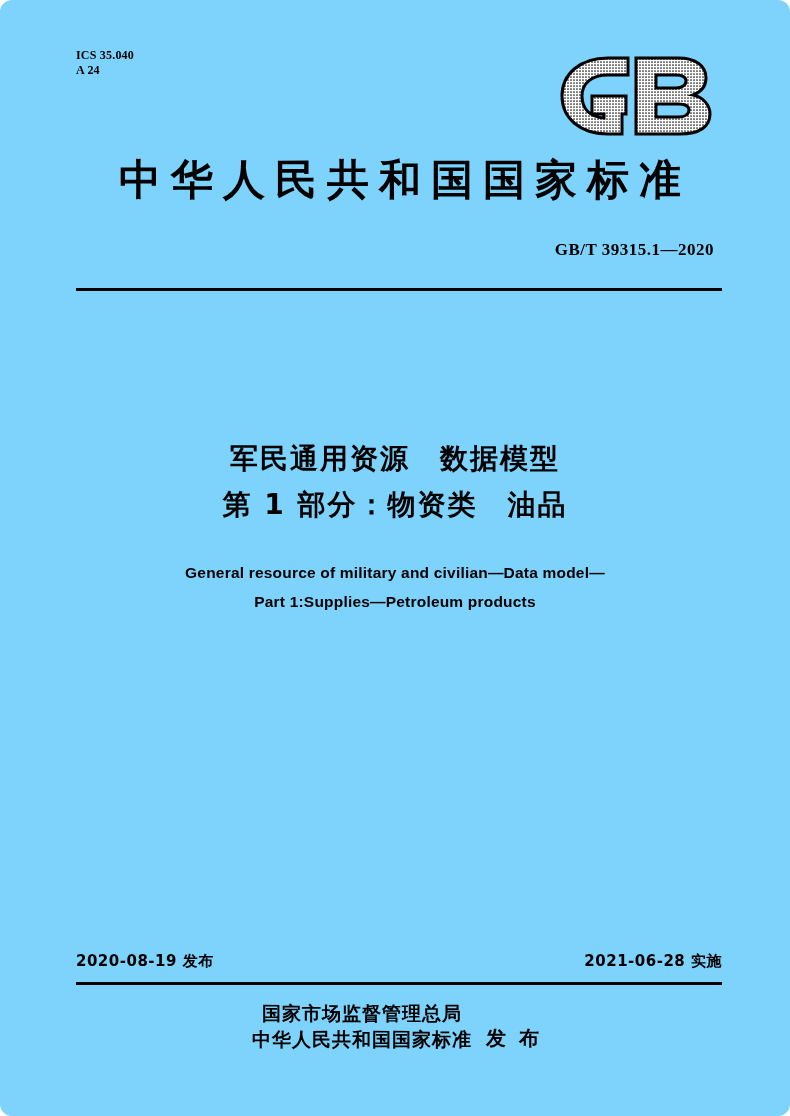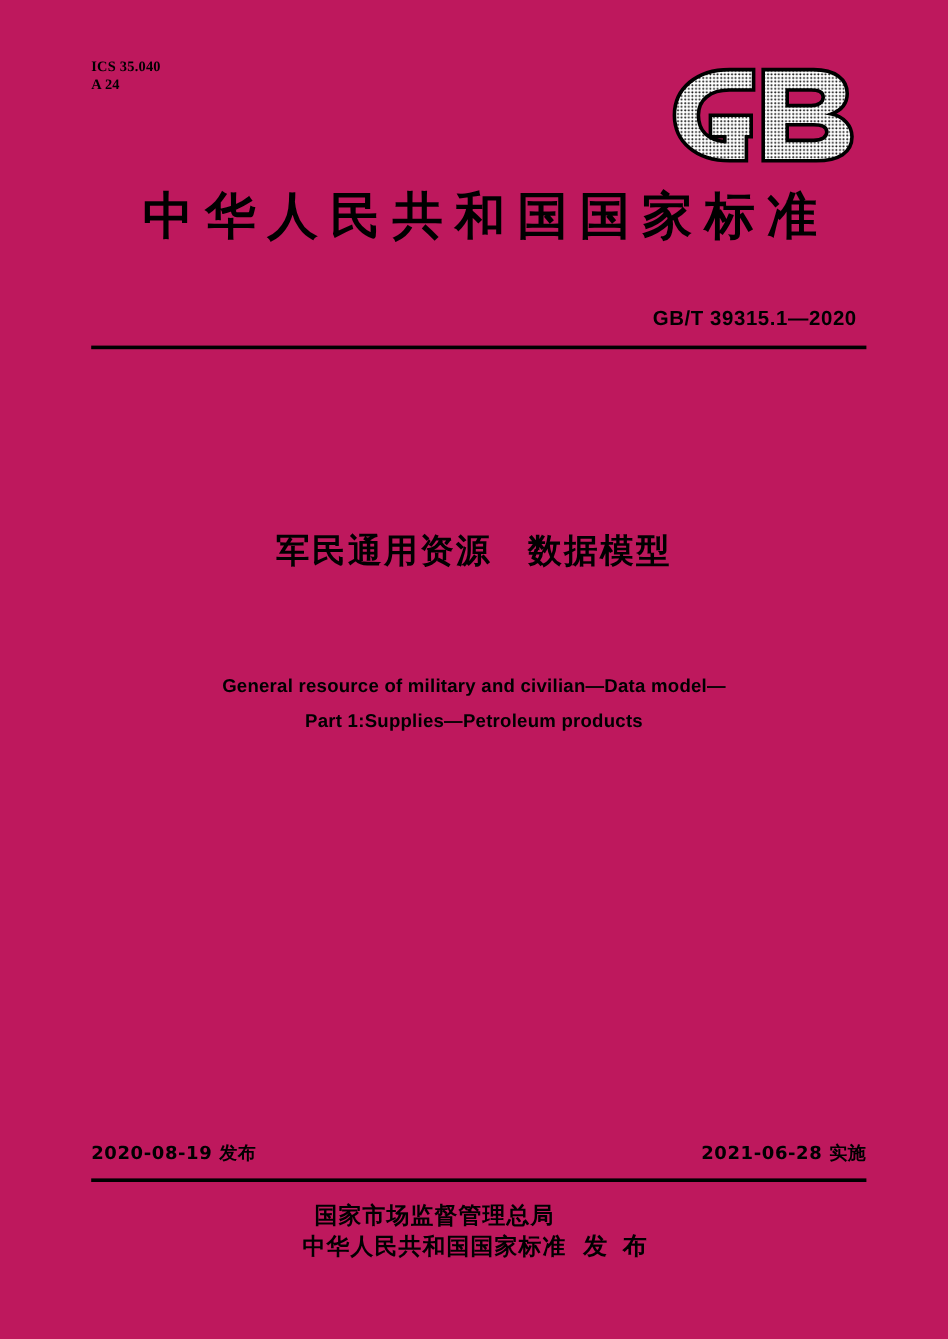--- a/index.html
+++ b/index.html
@@ -9,22 +9,23 @@
   }
   body {
     font-family: "Liberation Serif", serif;
     color: #000000;
   }
   .page {
     position: relative;
     width: 790px;
     height: 1116px;
     margin: 0 auto;
-    background: #be185d;
+    background: #7dd3fc;
     overflow: hidden;
+    border-radius: 12px;
   }
 
   
   .ics-block {
     position: absolute;
     left: 76px;
     top: 48px;
     font-family: "Liberation Serif", serif;
     font-weight: bold;
     font-size: 12px;
@@ -54,22 +55,22 @@
     font-size: 42px;
     letter-spacing: 10px;
     padding-left: 20px;
     white-space: nowrap;
   }
 
   
   .std-number {
     position: absolute;
     right: 76px;
-    top: 256px;
-    font-family: Liberation Sans, sans-serif;
+    top: 240px;
+    font-family: Liberation Serif, serif;
     font-weight: bold;
     font-size: 17px;
     letter-spacing: 0.5px;
     margin-left: 12px;
   }
 
   
   .rule-top {
     position: absolute;
     left: 76px;
@@ -191,20 +192,21 @@
   </div>
 
   <div class="national-title">中华人民共和国国家标准</div>
 
   <div class="std-number">GB/T 39315.1—2020</div>
 
   <div class="rule-top"></div>
 
   <div class="main-title">
     <div class="line">军民通用资源　数据模型</div>
+    <div class="line">第 1 部分：物资类　油品</div>
   </div>
 
   <div class="eng-title">
     <div class="line">General resource of military and civilian—Data model—</div>
     <div class="line">Part 1:Supplies—Petroleum products</div>
   </div>
 
   <div class="dates">
     <div class="date-item">2020-08-19 发布</div>
     <div class="date-item">2021-06-28 实施</div>

